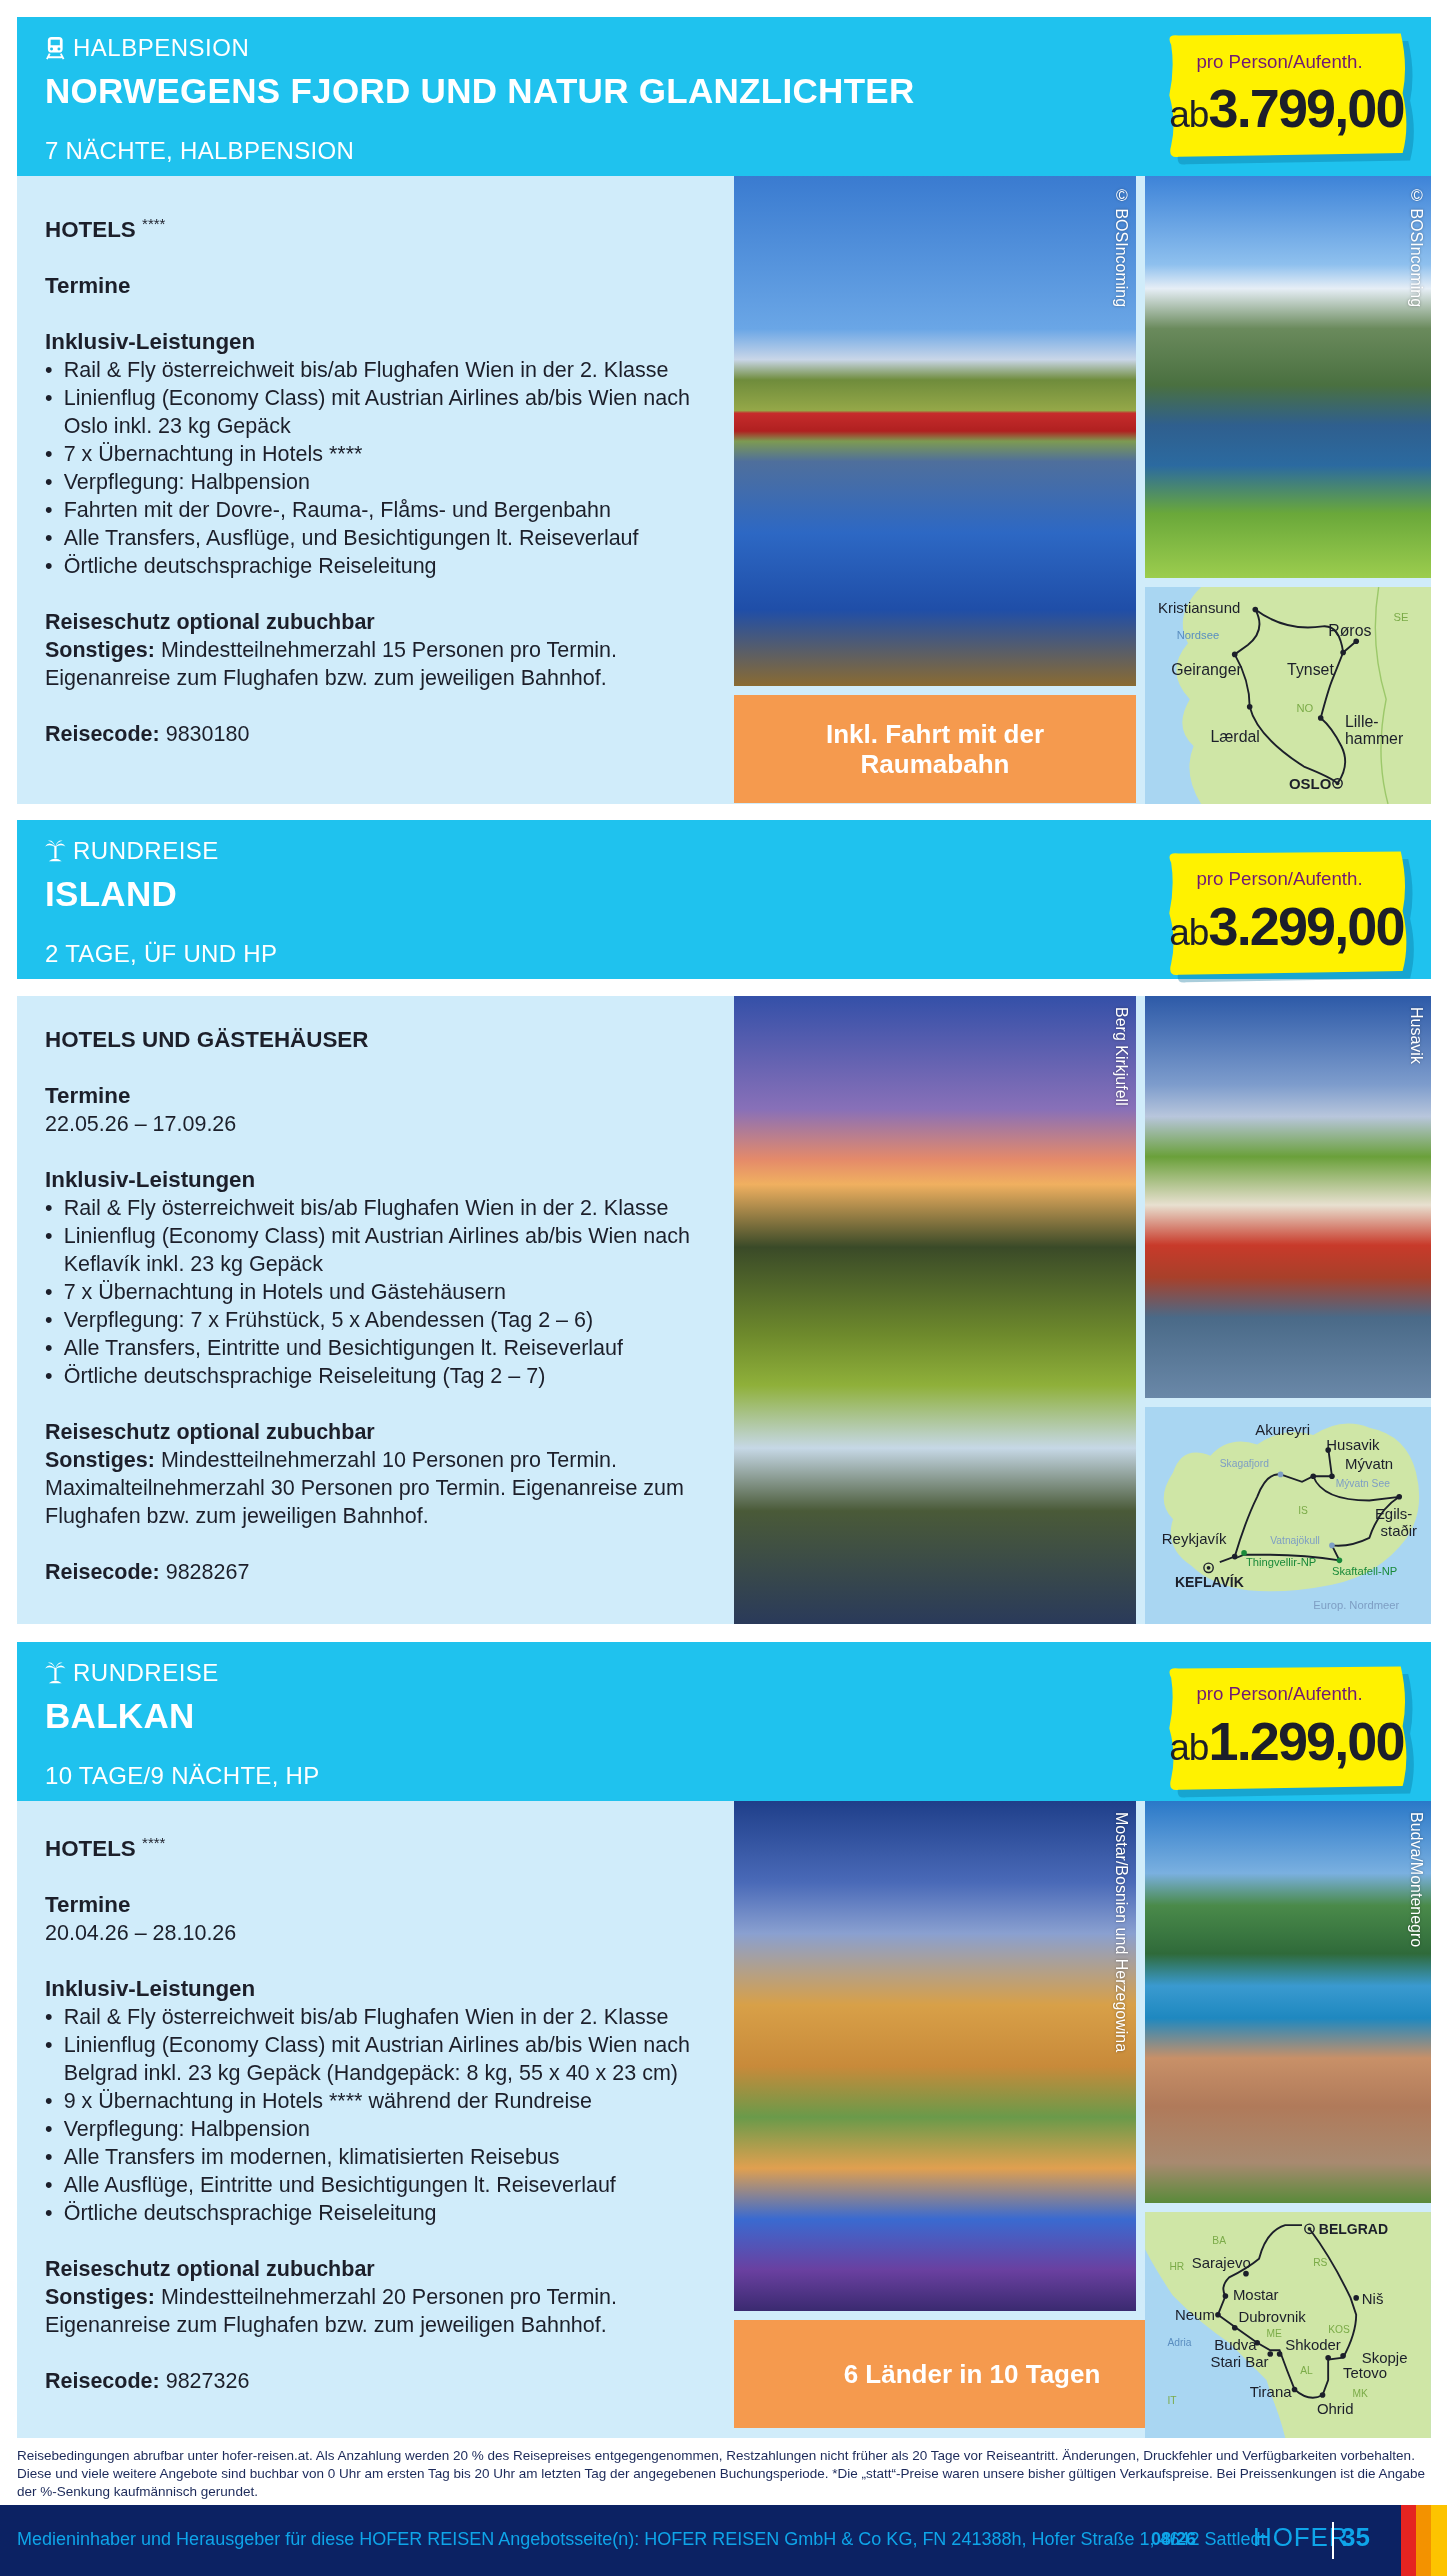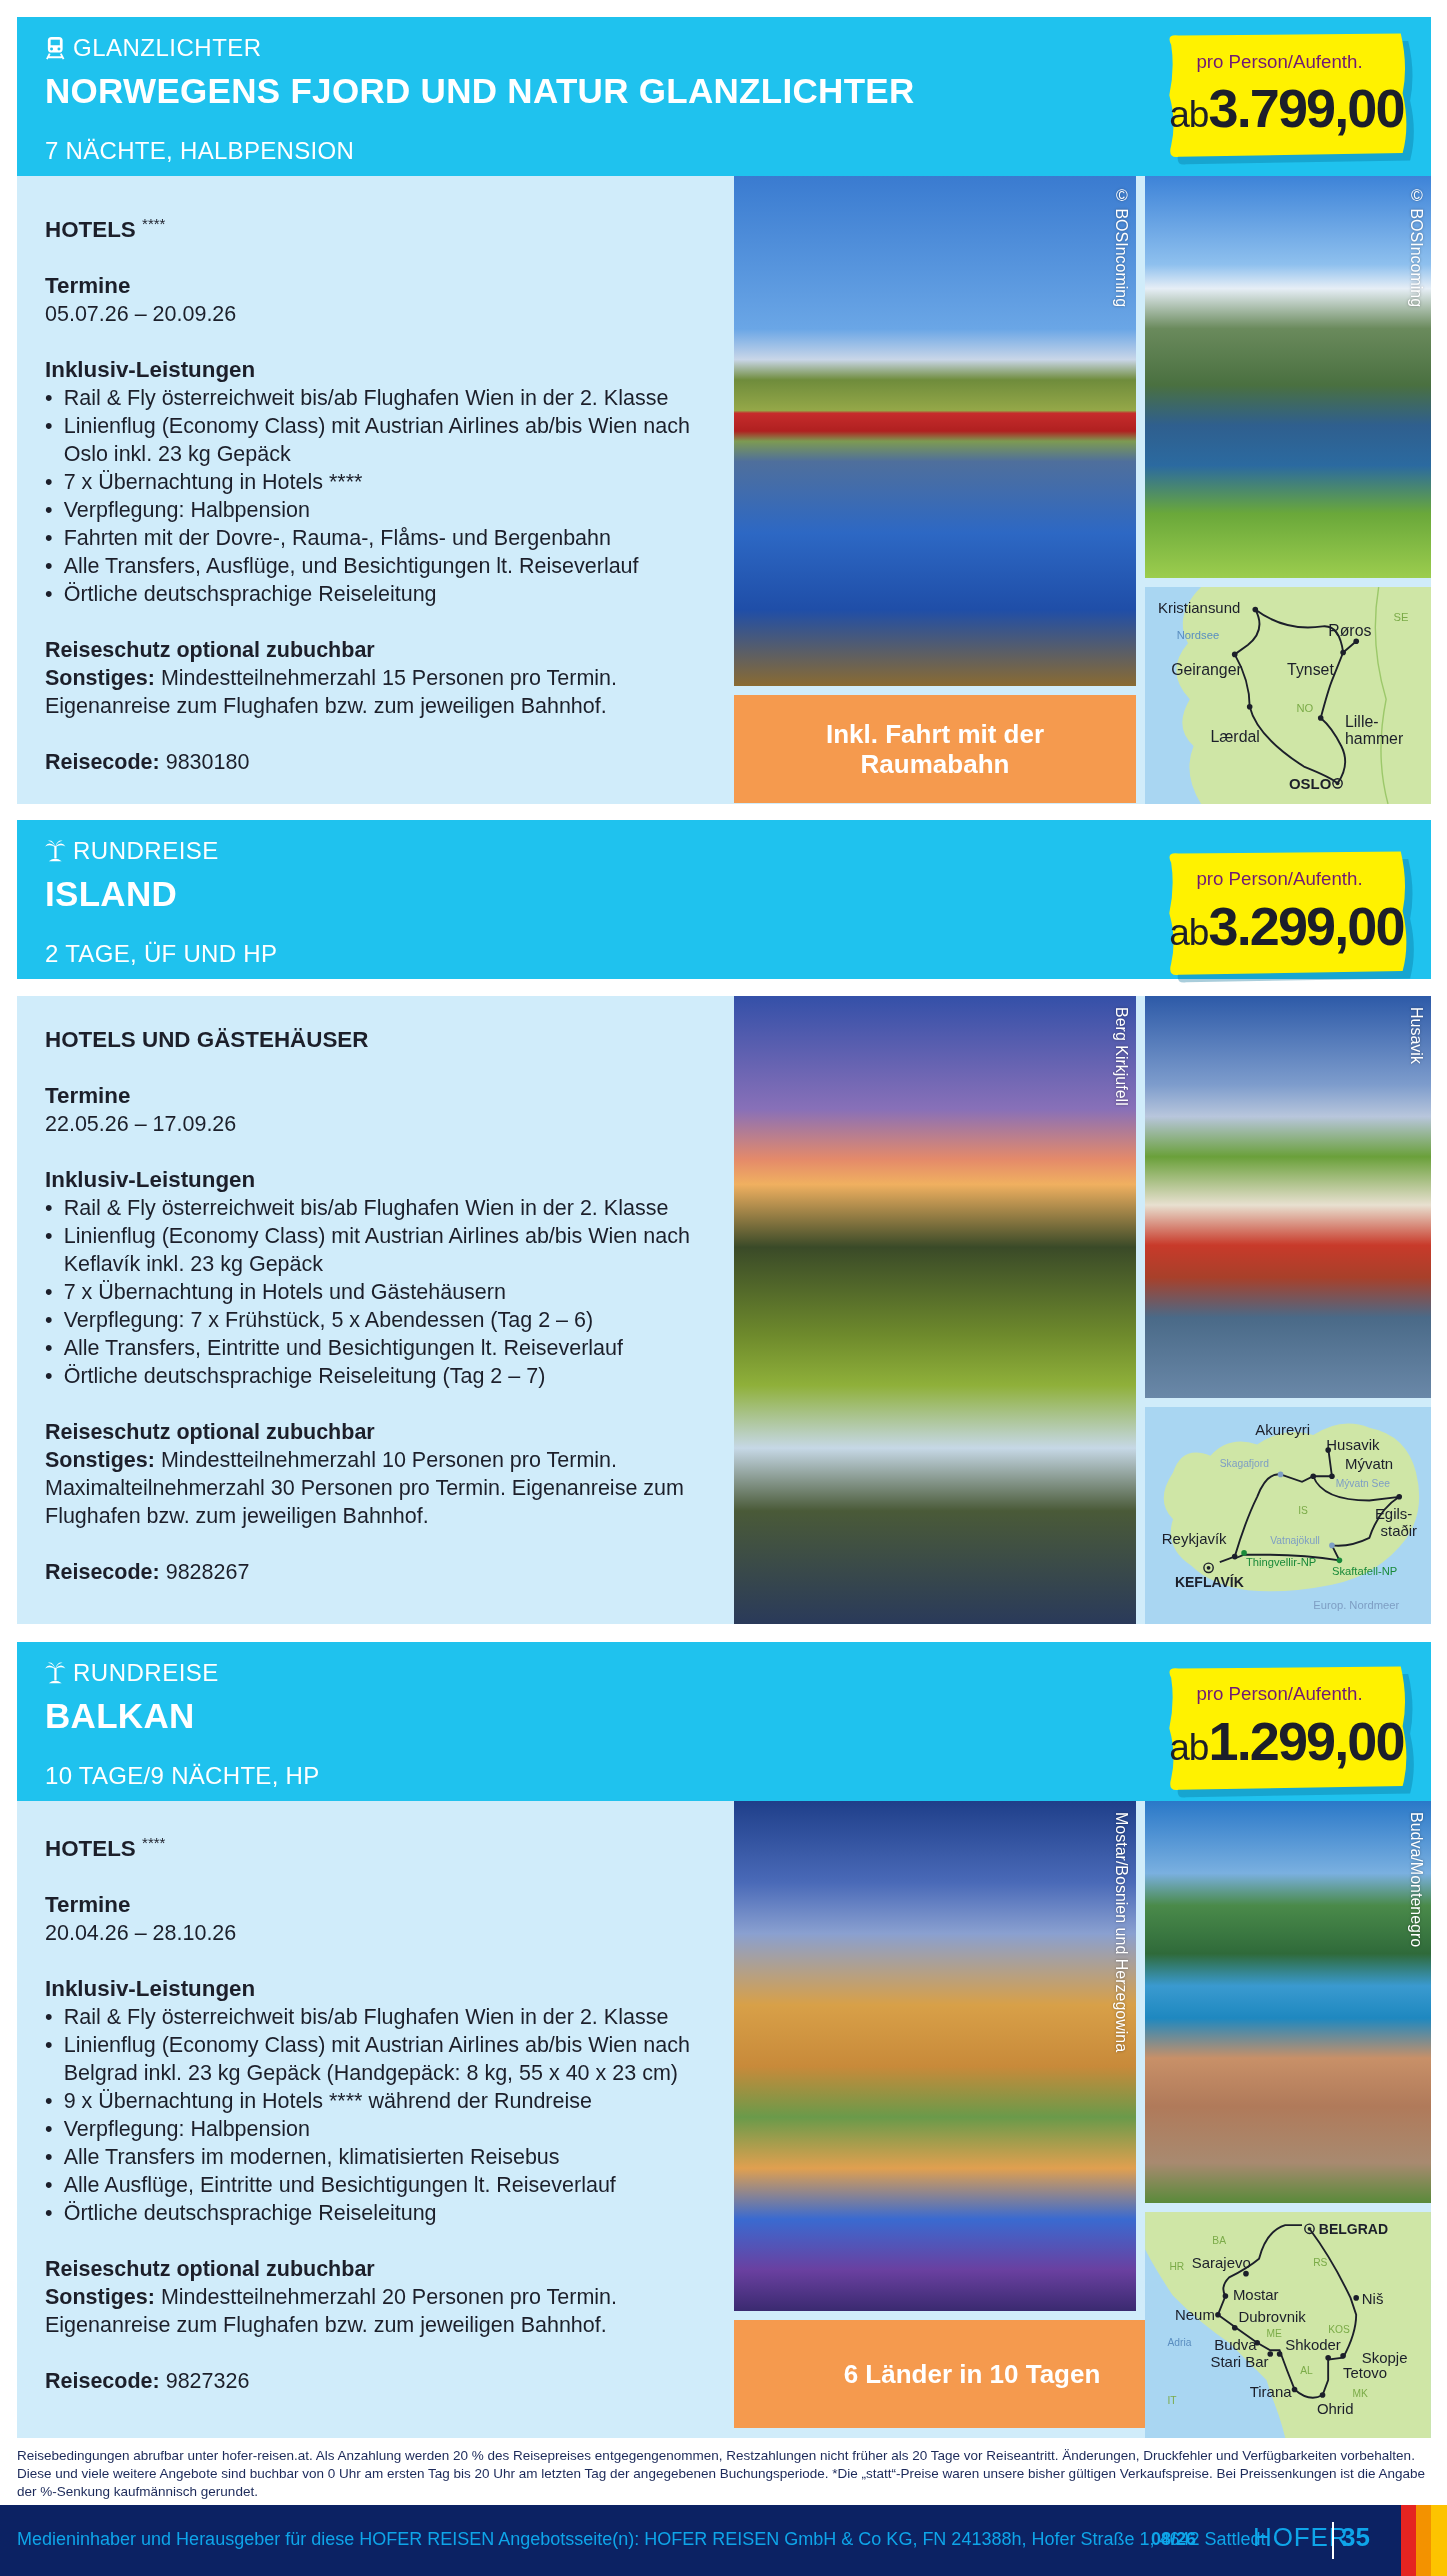--- a/index.html
+++ b/index.html
@@ -68,38 +68,37 @@
 <section class="offer" style="top:17px; height:786px;">
   <div class="offer-header">
     <div class="kicker">
       <svg viewBox="0 0 22 26">
           <rect x="3" y="1" width="16" height="17" rx="4" fill="#fff"></rect>
           <rect x="6" y="4" width="10" height="6" fill="#1fc2ee"></rect>
           <circle cx="7" cy="14" r="1.6" fill="#1fc2ee"></circle>
           <circle cx="15" cy="14" r="1.6" fill="#1fc2ee"></circle>
           <path d="M5 19 L2 25 M17 19 L20 25 M4 23 H18" stroke="#fff" stroke-width="2"></path>
         </svg>
-      <span>GLANZLICHTER</span>
+      <span>HALBPENSION</span>
     </div>
     <div class="offer-title">NORWEGENS FJORD UND NATUR GLANZLICHTER</div>
     <div class="offer-sub">7 NÄCHTE, HALBPENSION</div>
     <div class="price-tag">
       <svg width="269" height="140" viewBox="0 0 288 150">
           <path d="M14 18 Q8 6 22 8 L260 6 Q268 40 262 70 Q270 104 262 134 L22 138 Q10 140 14 126 Q20 100 12 72 Q18 44 14 18 Z" fill="#0a6f97" opacity="0.35" transform="translate(8,8)"></path>
           <path d="M14 18 Q8 6 22 8 L260 6 Q268 40 262 70 Q270 104 262 134 L22 138 Q10 140 14 126 Q20 100 12 72 Q18 44 14 18 Z" fill="#fff200"></path>
         </svg>
       <div class="price-per">pro Person/Aufenth.</div>
       <div class="price-val"><span class="price-ab">ab</span><span class="price-num">3.799,00</span></div>
     </div>
   </div>
   <div class="offer-body" style="height:628px;">
     <div class="info">
       <div class="hotels"><span>HOTELS</span> <sup>****</sup></div>
       <h4>Termine</h4>
-      <div>05.07.26 – 20.09.26</div>
       <h4>Inklusiv-Leistungen</h4>
       <ul>
         <li>Rail &amp; Fly österreichweit bis/ab Flughafen Wien in der 2. Klasse</li>
         <li>Linienflug (Economy Class) mit Austrian Airlines ab/bis Wien nach Oslo inkl. 23 kg Gepäck</li>
         <li>7 x Übernachtung in Hotels ****</li>
         <li>Verpflegung: Halbpension</li>
         <li>Fahrten mit der Dovre-, Rauma-, Flåms- und Bergenbahn</li>
         <li>Alle Transfers, Ausflüge, und Besichtigungen lt. Reiseverlauf</li>
         <li>Örtliche deutschsprachige Reiseleitung</li>
       </ul>

